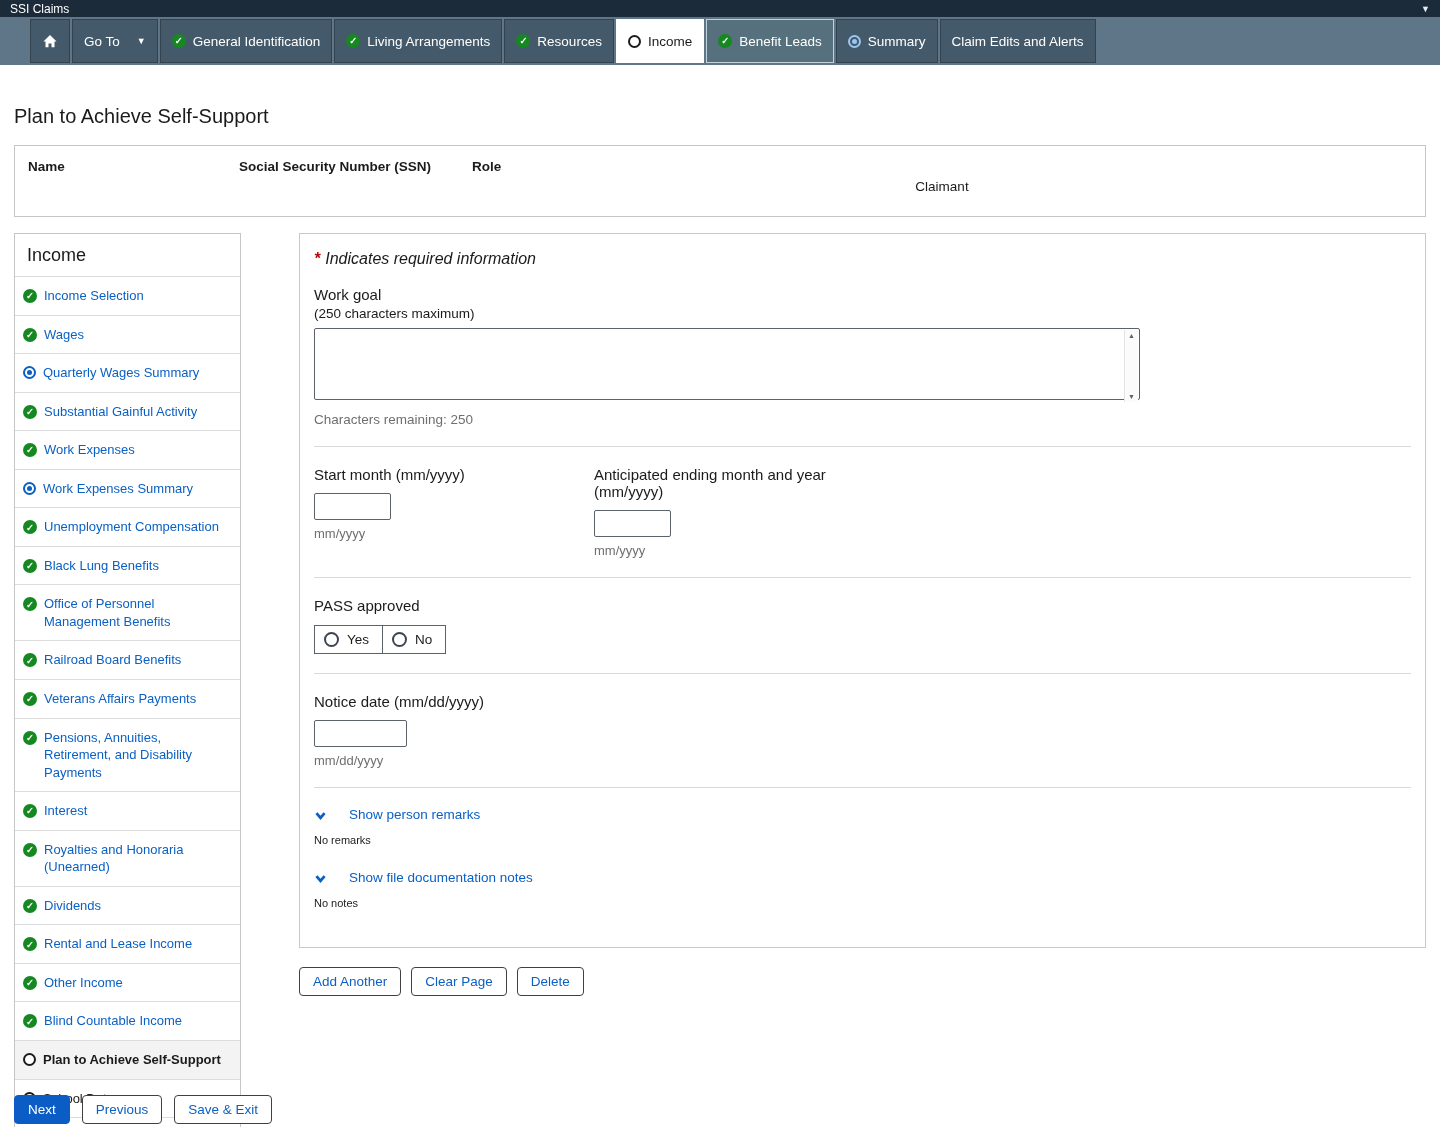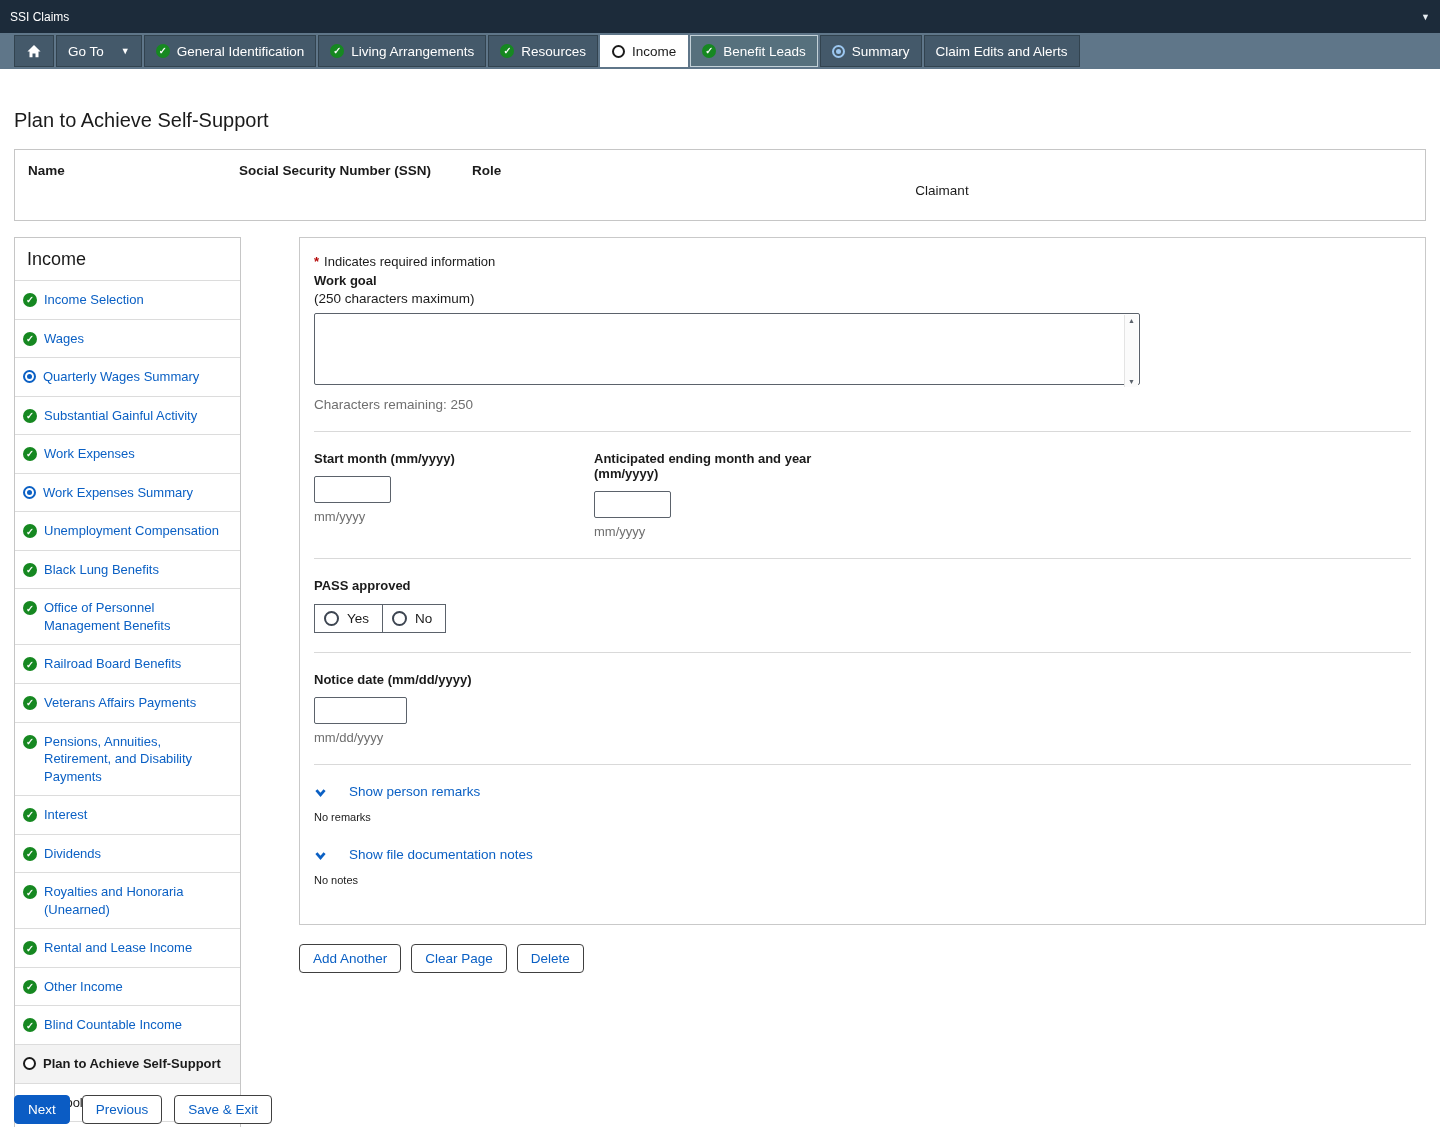--- a/index.html
+++ b/index.html
@@ -1,24 +1,24 @@
 <!DOCTYPE html>
 <html><head>
 <meta charset="utf-8">
 <style>
   * { box-sizing: border-box; margin: 0; padding: 0; }
   html,body { width:1440px; height:1127px; background:#fff; font-family:"Liberation Sans", sans-serif; color:#1b1b1b; }
   body { position:relative; overflow:hidden; }
 
   
-  .topbar { height:33px; background:#1c2b3a; color:#fff; display:flex; align-items:center; justify-content:space-between; padding:0 10px; font-size:12px; }
+  .topbar { height:17px; background:#1c2b3a; color:#fff; display:flex; align-items:center; justify-content:space-between; padding:0 10px; font-size:12px; }
   .topbar .caret { font-size:9px; color:#e8eef2; cursor:pointer; }
 
   
-  .navbar { height:36px; background:#5f7689; display:flex; align-items:stretch; gap:2px; padding:2px 0 2px 14px; }
+  .navbar { height:48px; background:#5f7689; display:flex; align-items:stretch; gap:2px; padding:2px 0 2px 30px; }
   .nav-btn, .tab { display:flex; align-items:center; gap:7px; background:#44596a; border:1px solid #32434f; color:#fff; font-size:13.5px; padding:0 11px; cursor:pointer; white-space:nowrap; }
   .tab-active { background:#fff; color:#1b1b1b; border-color:#fff; }
   .tab-focused { background:#56707d; border:1px solid #c3d1d8; }
   .goto .caret { font-size:9px; margin-left:10px; }
 
   
   .ic { width:14px; height:14px; border-radius:50%; flex:none; display:inline-flex; align-items:center; justify-content:center; position:relative; }
   .ic-check { background:#168821; }
   .ic-check::before { content:"✓"; color:#fff; font-size:9.5px; font-weight:bold; line-height:1; }
   .ic-target { width:13px; height:13px; border:2px solid #0b60c4; background:#fff; }
@@ -42,23 +42,23 @@
   .sidebar-title { font-size:18px; padding:11px 12px 10px; }
   .side-item { display:flex; align-items:flex-start; gap:7px; padding:10px 10px 10px 8px; border-top:1px solid #dcdcdc; font-size:13px; line-height:1.35; cursor:pointer; }
   .side-item .ic { margin-top:2px; }
   .side-item a { color:#0b60c4; text-decoration:none; cursor:pointer; }
   .side-item.current { font-weight:bold; background:#f3f3f3; }
   .side-item.plain { color:#1b1b1b; }
 
   
   .main-col { flex:1; }
   .panel { border:1px solid #c9c9c9; background:#fff; padding:16px 14px 38px; }
-  .req-note { font-size:13px; margin-bottom:4px; }
+  .req-note { font-size:16px; margin-bottom:18px;font-style:italic; }
   .req-star { color:#b50909; font-weight:bold; margin-right:5px; }
-  .f-label { font-weight:bold; font-size:13px; }
+  .f-label { font-weight:normal; font-size:15px; }
   .f-sub { font-size:13.5px; margin:3px 0 7px; }
   .hint { font-size:13px; color:#6f6f6f; margin-top:6px; }
   .muted { font-size:13.5px; color:#6f6f6f; margin-top:8px; }
   hr.sep { border:none; border-top:1px solid #d9d9d9; margin:19px 0; }
 
   .ta-wrap { position:relative; width:826px; }
   .ta-wrap textarea { width:100%; height:72px; border:1px solid #5b626b; border-radius:2px; resize:none; font-family:"Liberation Sans", sans-serif; font-size:13.5px; padding:6px 20px 6px 8px; overflow:hidden; }
   .ta-scroll { position:absolute; top:2px; right:2px; bottom:2px; width:14px; background:#fbfbfb; border-left:1px solid #e4e4e4; display:flex; flex-direction:column; justify-content:space-between; align-items:center; padding:2px 0; color:#5b626b; font-size:7px; cursor:pointer; }
 
   .field-row { display:flex; }
@@ -201,25 +201,25 @@
       <div class="side-item">
         <span class="ic ic-check"></span>
         <a>Pensions, Annuities, Retirement, and Disability Payments</a>
       </div>
       <div class="side-item">
         <span class="ic ic-check"></span>
         <a>Interest</a>
       </div>
       <div class="side-item">
         <span class="ic ic-check"></span>
+        <a>Royalties and Honoraria (Unearned)</a>
+      </div>
+      <div class="side-item">
+        <span class="ic ic-check"></span>
         <a>Dividends</a>
-      </div>
-      <div class="side-item">
-        <span class="ic ic-check"></span>
-        <a>Royalties and Honoraria (Unearned)</a>
       </div>
       <div class="side-item">
         <span class="ic ic-check"></span>
         <a>Rental and Lease Income</a>
       </div>
       <div class="side-item">
         <span class="ic ic-check"></span>
         <a>Other Income</a>
       </div>
       <div class="side-item">

